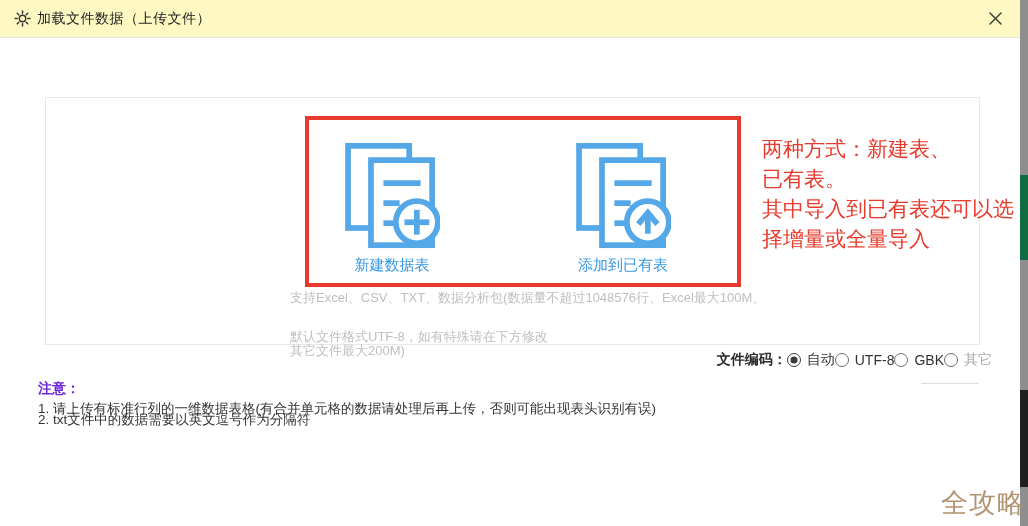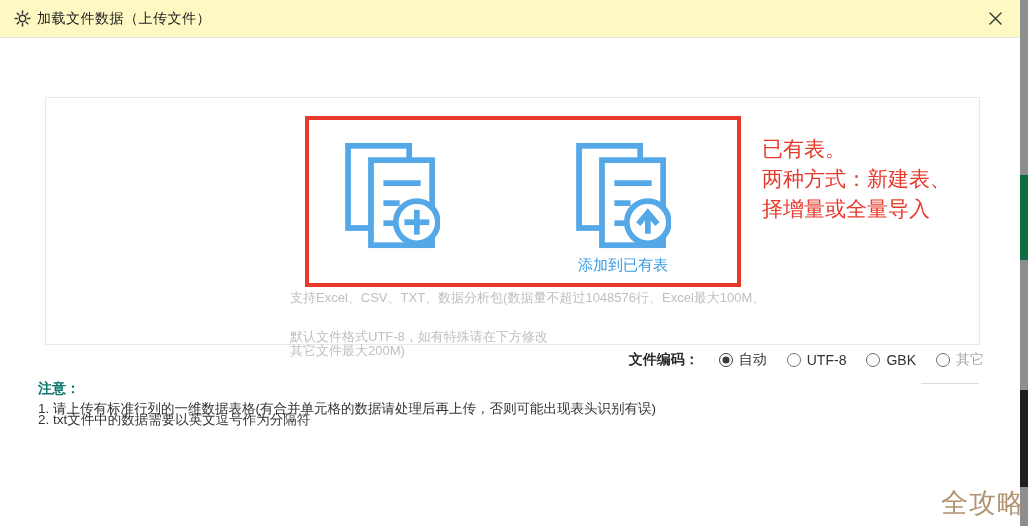--- a/index.html
+++ b/index.html
@@ -43,41 +43,41 @@
     position:absolute; left:762px; top:134px; width:262px; z-index:6;
     font-size:21px; line-height:30px; color:#e73a2c; white-space:nowrap;
   }
   
   .hint { position:absolute; left:290px; font-size:13px; color:#bfbfbf; }
   .hint.l1 { top:289px; }
   .hint.l2 { top:306px;margin-top:36px; }
   .hint.l3 { top:328px; }
   
   .encoding-row {
-    position:absolute; top:348px; right:44px; height:24px;
-    display:flex; align-items:center; gap:20px; font-size:14px;
+    position:absolute; top:348px; right:36px; height:24px;
+    display:flex; align-items:center; font-size:14px;
   }
   .encoding-label { font-weight:700; color:#2b2b2b; }
   .radio-opt { display:flex; align-items:center; gap:6px; cursor:pointer; color:#333; }
   .radio-opt.muted { color:#a9a9a9; }
   .radio-circle {
     width:14px; height:14px; border:1.6px solid #6e6e6e; border-radius:50%;
     position:relative; flex:0 0 auto; background:#fff;
   }
   .radio-circle.checked { border-color:#3d3d3d; }
   .radio-circle.checked::after {
     content:""; position:absolute; left:50%; top:50%; transform:translate(-50%,-50%);
     width:7px; height:7px; border-radius:50%; background:#3a3a3a;
   }
   .custom-encoding-underline {
     position:absolute; left:921px; top:370px; width:58px; height:14px;
     border-bottom:1px solid #dcdcdc; background:transparent;
   }
   
-  .notice-title { position:absolute; left:38px; top:380px; font-size:14px; font-weight:700; color:#0f766e; }
+  .notice-title { position:absolute; left:38px; top:380px; font-size:14px; font-weight:700; color:#6d28d9; }
   .note { position:absolute; left:38px; font-size:13.5px; color:#333; }
   .note.n1 { top:400px; }
   .note.n2 { top:411px; }
   
   .edge-strip { position:absolute; right:0; top:0; width:8px; height:526px; z-index:2; }
   .edge-strip .seg { width:100%; }
   .seg.s1 { height:175px; background:#8e8e8e; }
   .seg.s2 { height:85px;  background:#0f6b41; }
   .seg.s3 { height:130px; background:#8e8e8e; }
   .seg.s4 { height:97px;  background:#1f1f1f; }
@@ -125,42 +125,44 @@
       <rect x="4" y="4" width="64" height="86"></rect>
       <rect x="28" y="19" width="64" height="89" fill="#ffffff"></rect>
       <path d="M41 43 H80"></path>
       <path d="M41 64 H58"></path>
       <path d="M41 85 H52"></path>
       <circle cx="76" cy="84" r="22" fill="#ffffff"></circle>
       <path d="M63 84 H89"></path>
       <path d="M76 71 V97"></path>
     </g>
   </svg>
+  <div class="option-label">新建数据表</div>
 </div>
 
 <div class="option right">
   <svg width="96" height="107" viewBox="0 0 100 112">
     <g fill="none" stroke="#55a8e8" stroke-width="6">
       <rect x="4" y="4" width="64" height="86"></rect>
       <rect x="28" y="19" width="64" height="89" fill="#ffffff"></rect>
       <path d="M41 43 H80"></path>
       <path d="M41 64 H58"></path>
       <path d="M41 85 H52"></path>
       <circle cx="76" cy="84" r="22" fill="#ffffff"></circle>
       <path d="M76 96 V77"></path>
       <path d="M66 86 L76 74 L86 86"></path>
     </g>
   </svg>
   <div class="option-label">添加到已有表</div>
 </div>
 
 <div class="anno-rect"></div>
 <div class="anno-text">
+  <div>两种方式：新建表、</div>
   <div>已有表。</div>
-  <div>两种方式：新建表、</div>
+  <div>其中导入到已有表还可以选</div>
   <div>择增量或全量导入</div>
 </div>
 
 <div class="hint l1">支持Excel、CSV、TXT、数据分析包(数据量不超过1048576行、Excel最大100M、</div>
 <div class="hint l2">其它文件最大200M)</div>
 <div class="hint l3">默认文件格式UTF-8，如有特殊请在下方修改</div>
 
 <div class="encoding-row">
   <span class="encoding-label">文件编码：</span>
   <label class="radio-opt">

